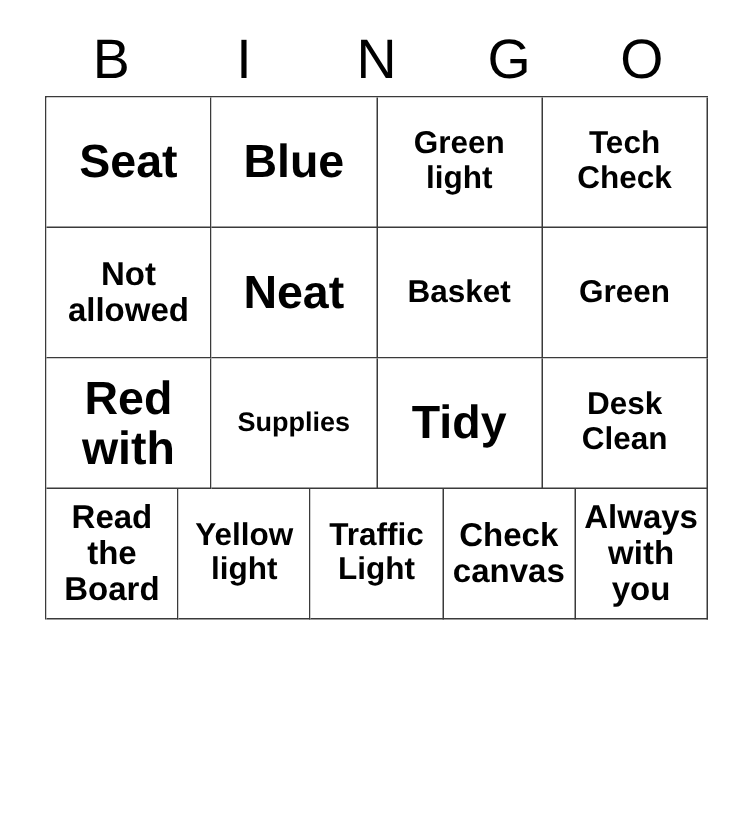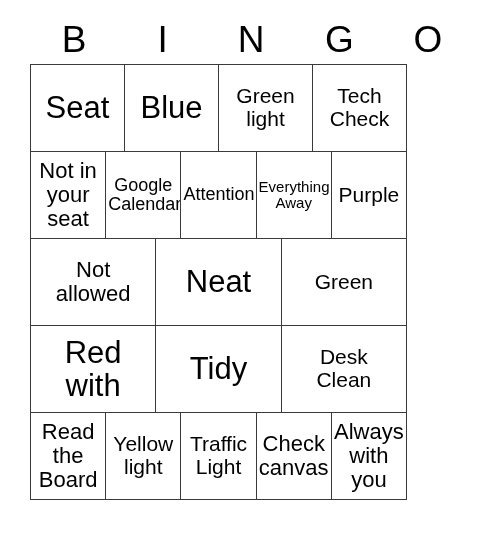--- a/index.html
+++ b/index.html
@@ -29,24 +29,25 @@
   .header-letter {
     flex: 1 1 0;
     text-align: center;
     font-size: 37px;
     line-height: 1;
     font-weight: 400;
     color: #000000;
     letter-spacing: 0px;
   }
   #grid {
-    width: 377px;
+    width: 442px;
     border-top: 1px solid #3a3a3a;
     border-left: 1px solid #3a3a3a;
     box-sizing: border-box;
+    font-weight: bold;
   }
   .grid-row {
     display: flex;
     width: 100%;
   }
   .cell {
     flex: 1 1 0;
     width: 88px;
     height: 87px;
     box-sizing: border-box;
@@ -99,59 +100,44 @@
       <div class="cell fs-lg">
           <span class="cell-text">Green
 light</span>
         </div>
       <div class="cell fs-lg">
           <span class="cell-text">Tech
 Check</span>
         </div>
     </div>
 
-    <div class="grid-row">
-      <div class="cell fs-md">
-          <span class="cell-text">Not in
-your
-seat</span>
-        </div>
-      <div class="cell fs-sm">
-          <span class="cell-text">Google
-Calendar</span>
-        </div>
-      <div class="cell fs-sm">
-          <span class="cell-text">Attention</span>
-        </div>
-      <div class="cell fs-xs">
-          <span class="cell-text">Everything
-Away</span>
-        </div>
-      <div class="cell fs-lg">
-          <span class="cell-text">Purple</span>
-        </div>
-    </div>
 
     <div class="grid-row">
       <div class="cell fs-md">
           <span class="cell-text">Not
 allowed</span>
         </div>
       <div class="cell fs-xl">
           <span class="cell-text">Neat</span>
         </div>
       <div class="cell fs-lg">
+          <span class="cell-text">Basket</span>
+        </div>
+      <div class="cell fs-lg">
           <span class="cell-text">Green</span>
         </div>
     </div>
 
     <div class="grid-row">
       <div class="cell fs-xl">
           <span class="cell-text">Red
 with</span>
+        </div>
+      <div class="cell fs-sm">
+          <span class="cell-text">Supplies</span>
         </div>
       <div class="cell fs-xl">
           <span class="cell-text">Tidy</span>
         </div>
       <div class="cell fs-lg">
           <span class="cell-text">Desk
 Clean</span>
         </div>
     </div>
 

